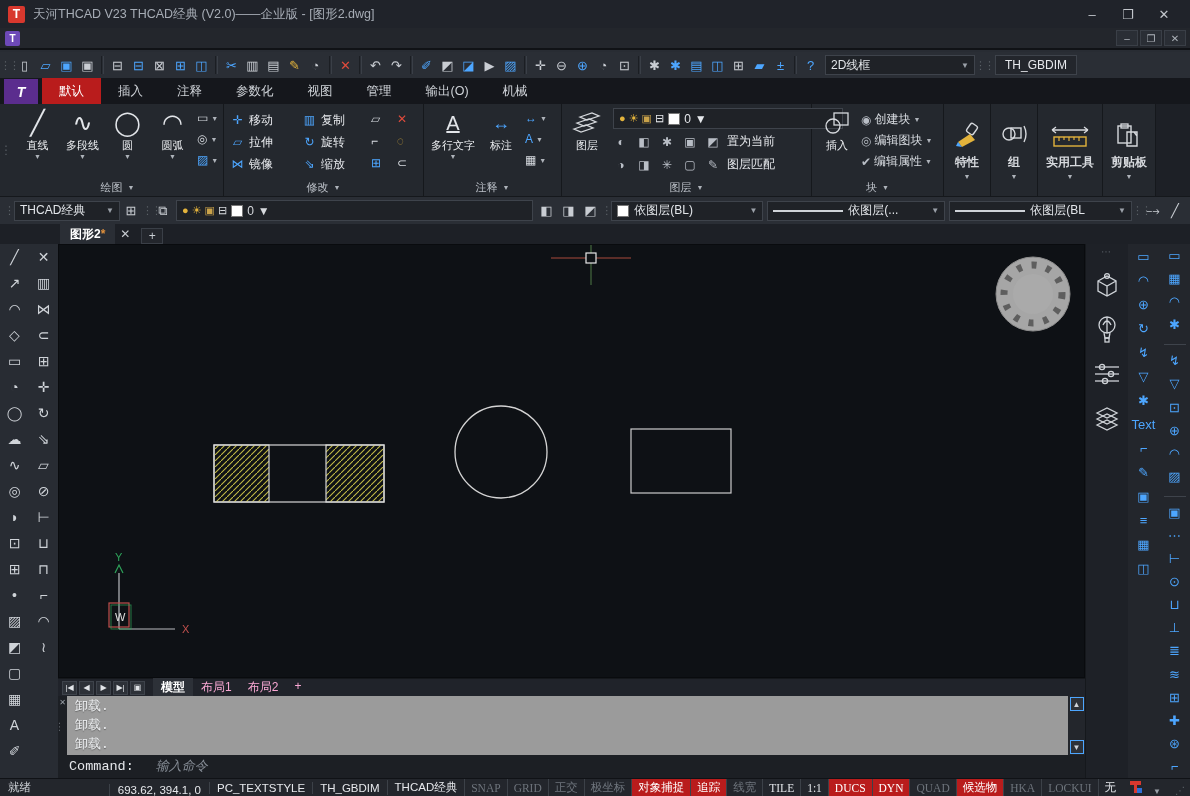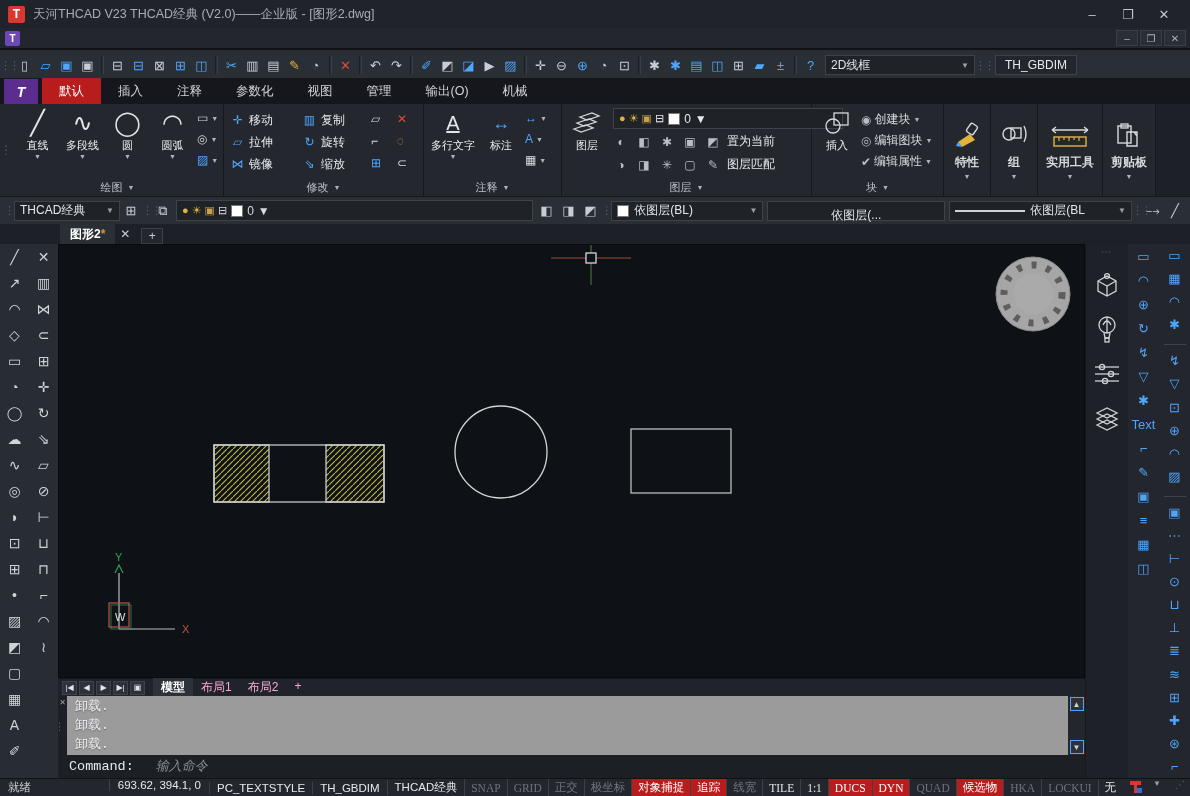--- a/index.html
+++ b/index.html
@@ -144,21 +144,21 @@
   .scr-btn{width:14px;height:14px;background:#2d3138;border:1px solid #4da6ff;color:#cfd3d8;
     font-size:8px;display:flex;align-items:center;justify-content:center;}
   .cmd-prompt{position:absolute;left:9px;bottom:2px;height:20px;display:flex;align-items:center;gap:22px;padding-left:2px;}
   .cmd-word{font-family:"Liberation Mono",monospace;font-size:13.5px;color:#e6e8ec;}
   .cmd-ph{font-style:italic;color:#858c95;font-size:13px;}
 
   
   .statusbar{position:absolute;top:778px;left:0;width:1190px;height:18px;background:#23262c;
     display:flex;align-items:center;padding:0 4px;font-size:11.5px;border-top:1px solid #101216;}
   .sb-ready{color:#cfd3d8;padding:0 4px;}
-  .sb-right{margin-left:auto;display:flex;align-items:flex-start;height:100%;}
+  .sb-right{margin-left:auto;display:flex;align-items:flex-end;height:100%;}
   .sb-coords{color:#e6e8ec;padding:0 8px;border-left:1px solid #3c4148;}
   .sb-field{color:#e6e8ec;padding:0 7px;border-left:1px solid #3c4148;white-space:nowrap;}
   .toggle{padding:0 6px;border-left:1px solid #3c4148;height:100%;display:flex;align-items:center;white-space:nowrap;}
   .toggle[data-state="on"]{background:#b91c1c;color:#fff;}
   .toggle[data-state="dim"]{color:#6e747c;}
   .toggle[data-state="normal"]{color:#e2e5e9;}
   .sb-logo{margin:0 4px 0 6px;}
   .sb-caret{color:#9aa0a8;font-size:8px;padding:0 6px;}
   .sb-grip{color:#5b6167;letter-spacing:1px;margin-left:8px;font-size:10px;}
 
@@ -586,21 +586,21 @@
     </div>
     <span class="t2-icon" data-color="blue">◧</span>
     <span class="t2-icon">◨</span>
     <span class="t2-icon" data-color="blue">◩</span>
     <span class="t2-grip">⋮⋮</span>
     <div class="combo" style="width:158px;">
       <span class="swatch"></span>
       <span>依图层(BL)</span>
       <span class="arrow">▼</span>
     </div>
-    <div class="combo" style="width:185px;margin-left:4px;flex-direction:column;">
+    <div class="combo" style="width:185px;margin-left:4px;">
       <span class="lw-line"></span>
       <span>依图层(...</span>
       <span class="arrow">▼</span>
     </div>
     <div class="combo" style="width:190px;margin-left:4px;">
       <span class="lw-line"></span>
       <span>依图层(BL</span>
       <span class="arrow">▼</span>
     </div>
     <span class="t2-grip">⋮⋮</span>

